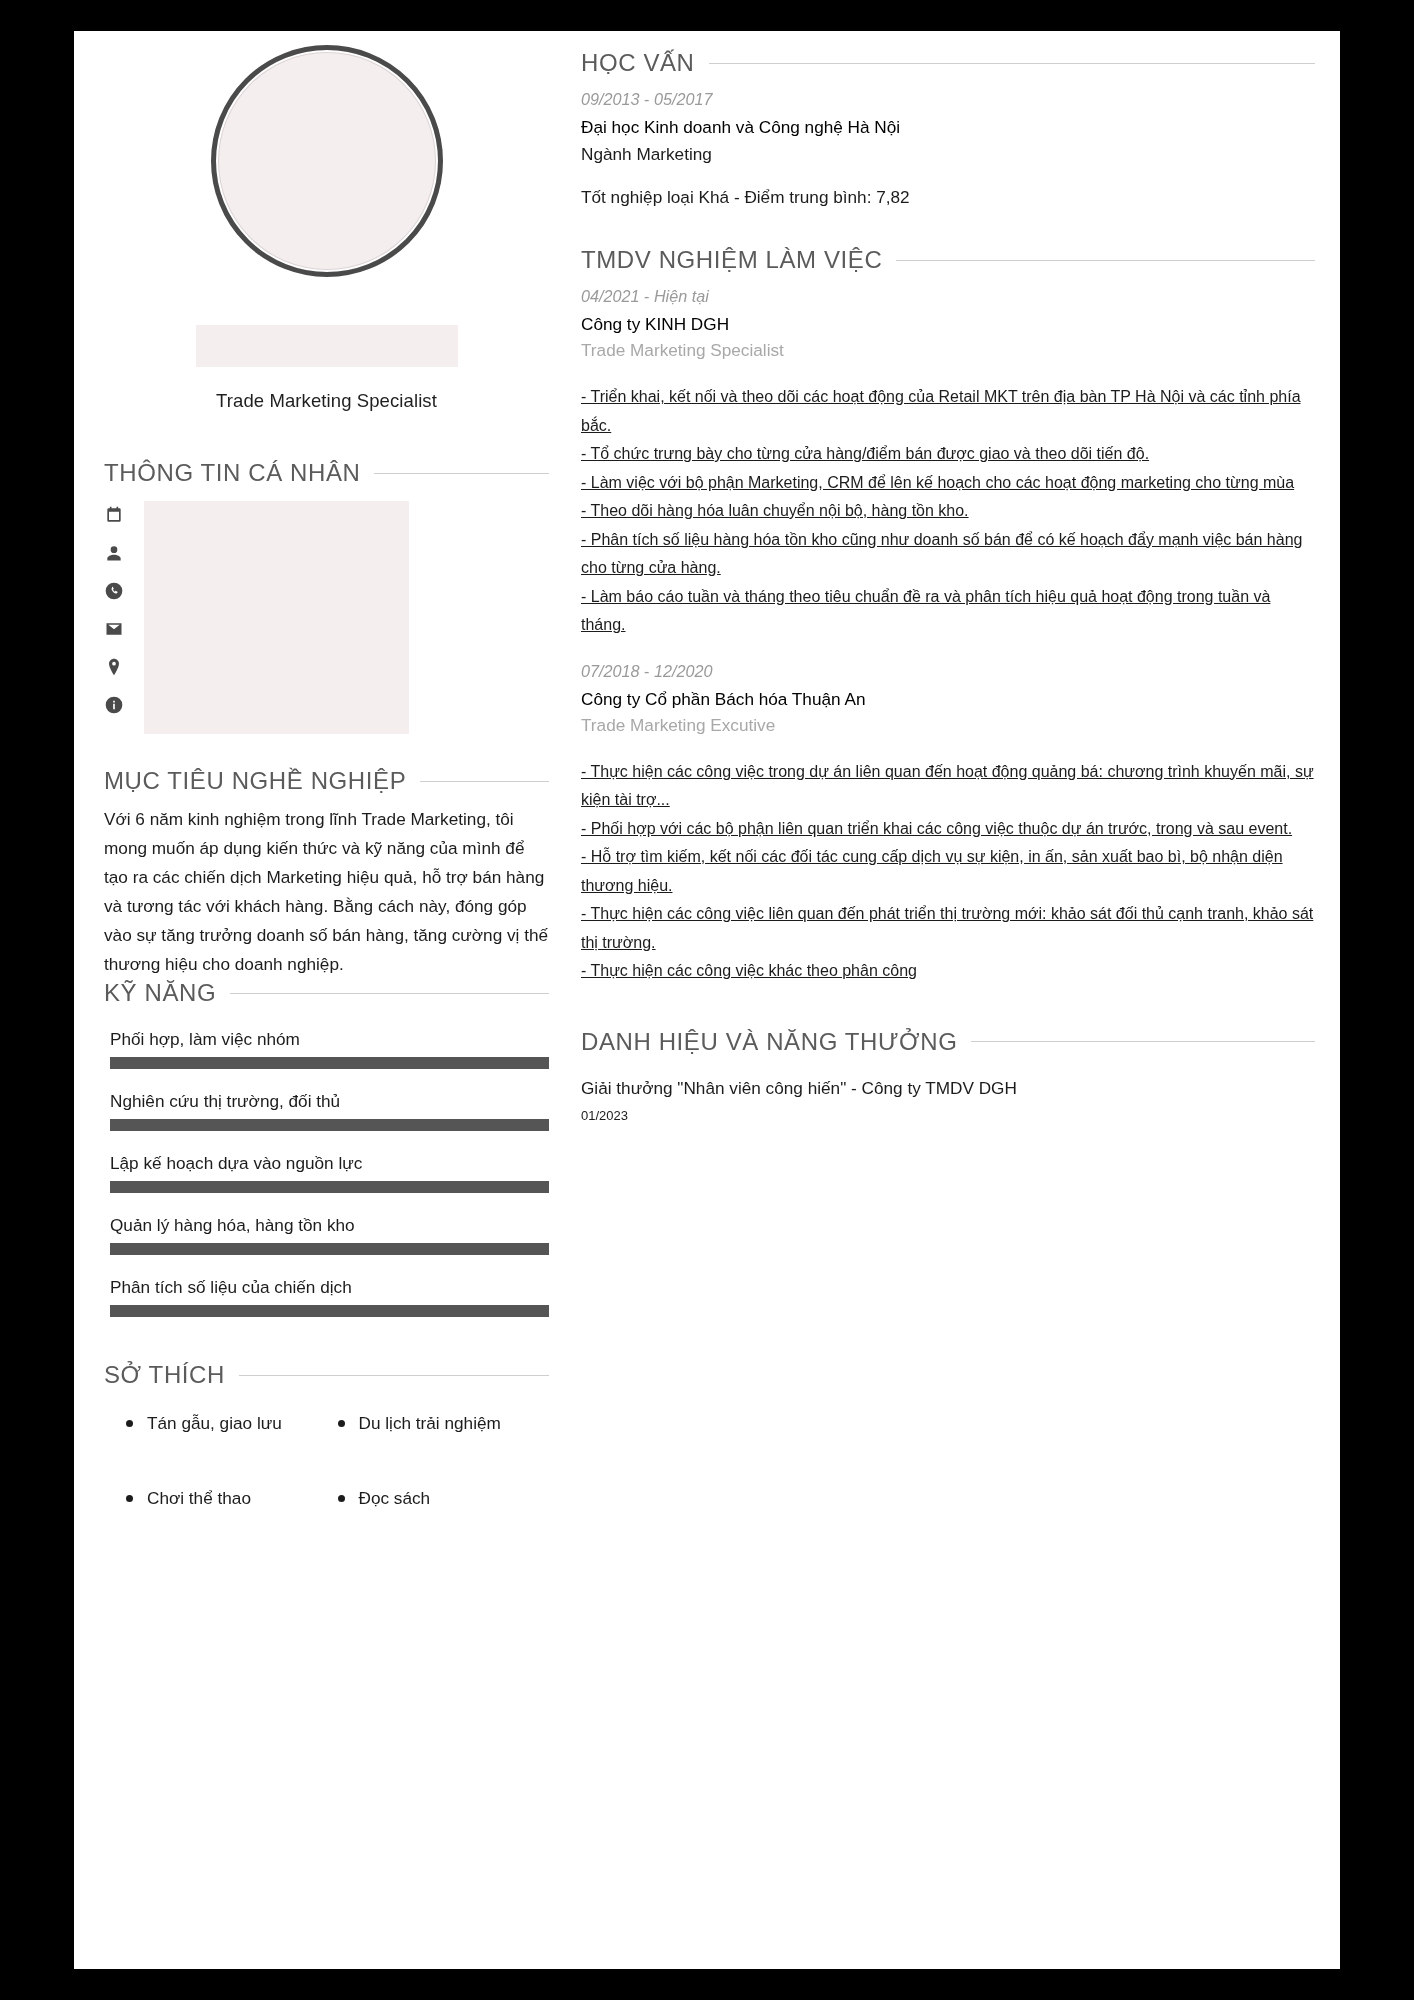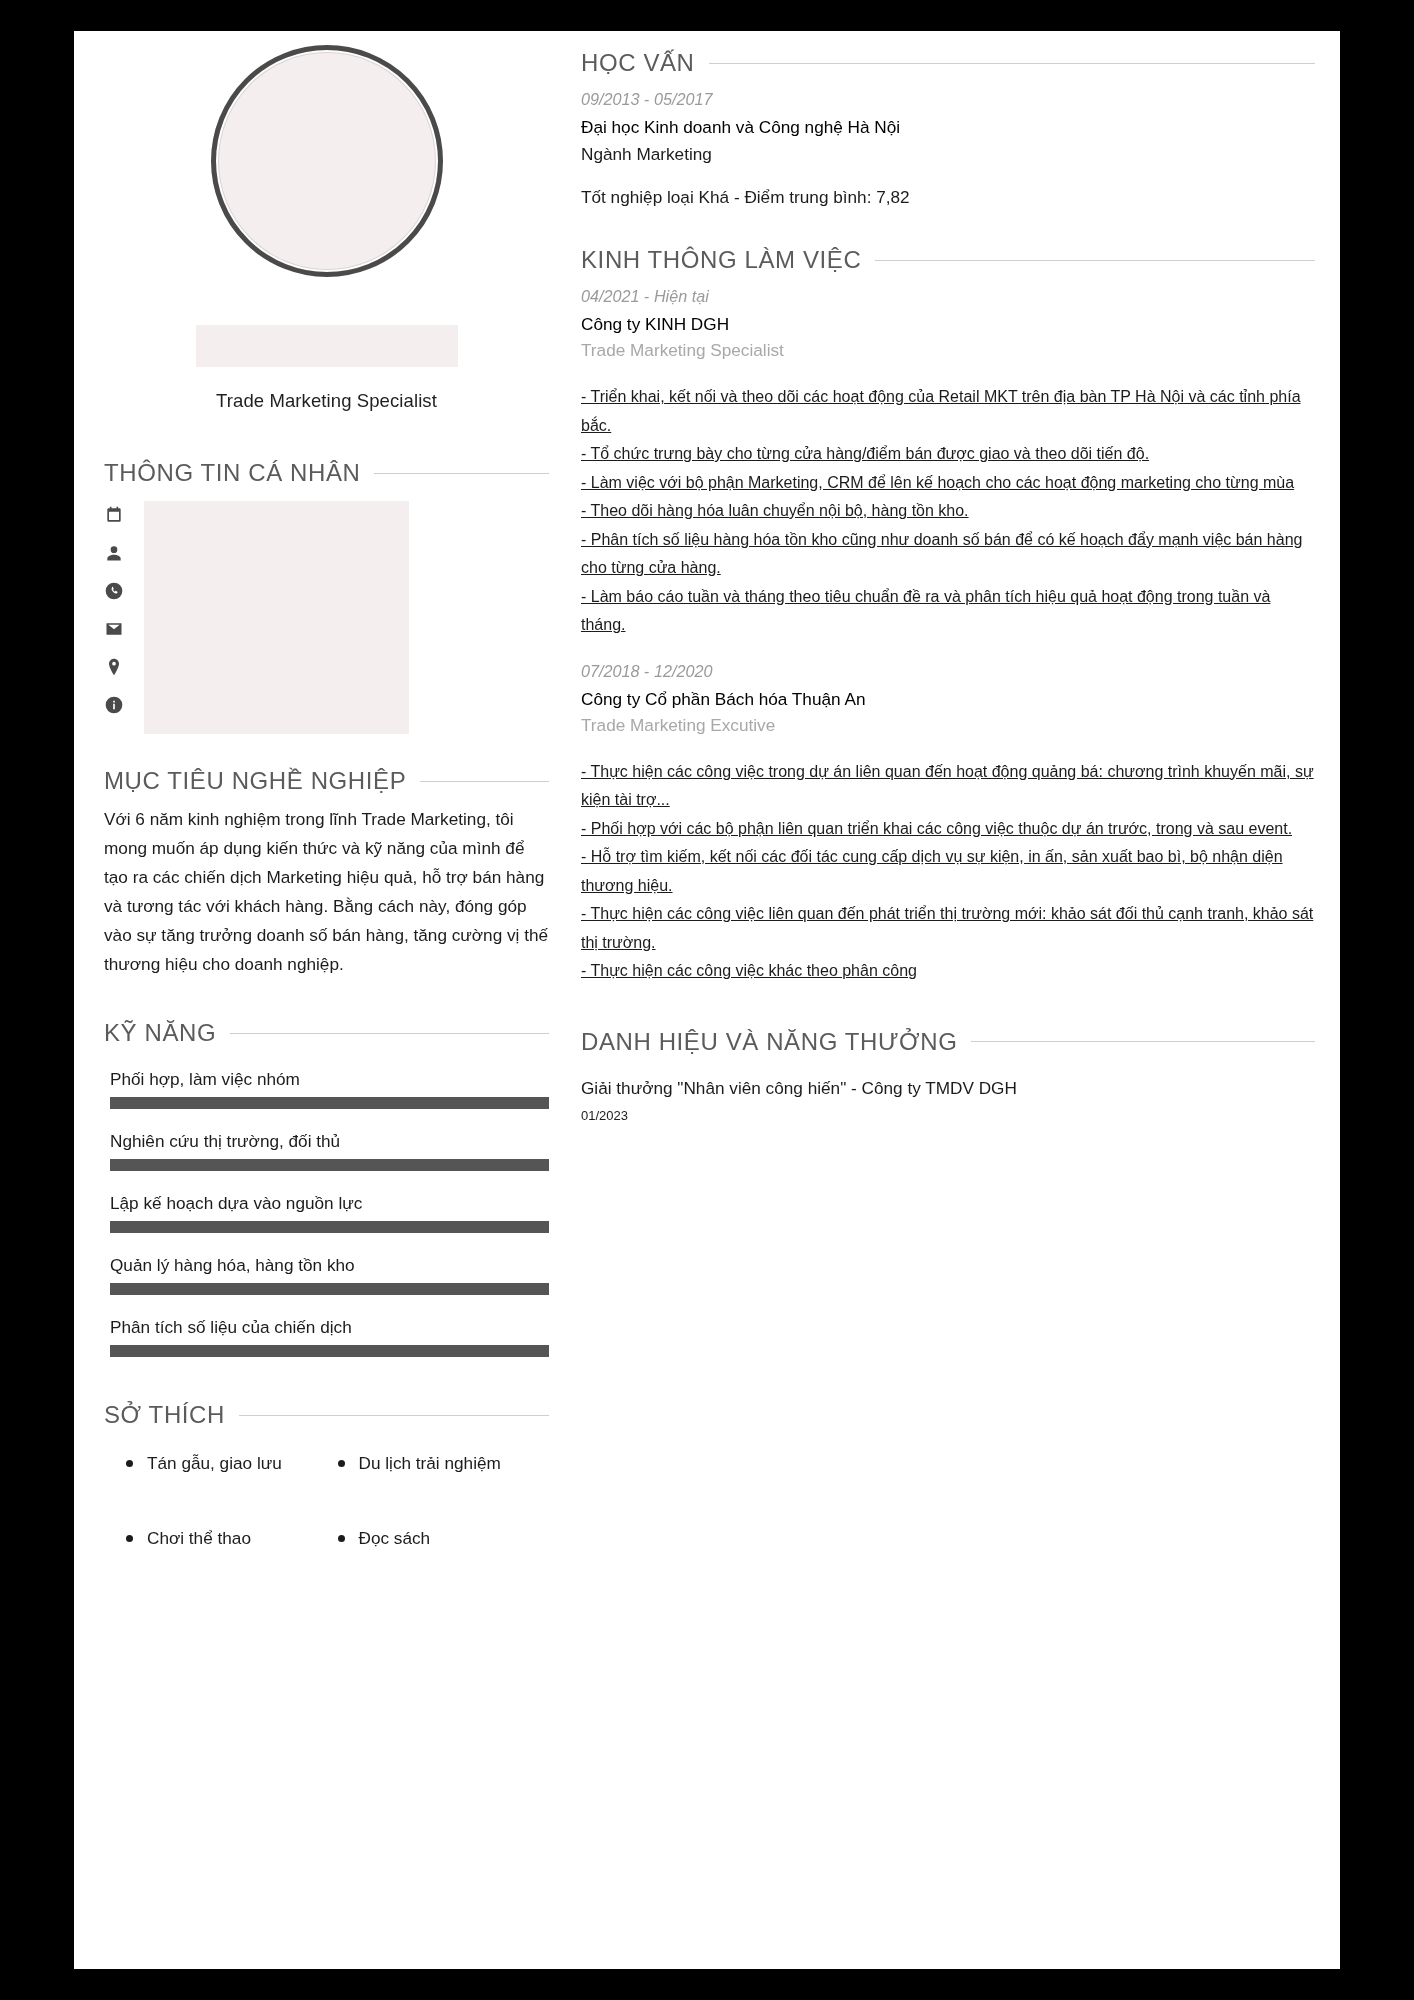--- a/index.html
+++ b/index.html
@@ -106,21 +106,21 @@
   
   .objective { margin-top: 33px; }
   .objective p {
     font-size: 17.2px;
     line-height: 29px;
     color: #1c1c1c;
     margin-top: 4px;
   }
 
   
-  .skills { margin-top: 40px; }
+  .skills { }
   .skill { margin-top: 22px; }
   .skill:first-of-type { margin-top: 22px; }
   .skill .label {
     font-size: 17.2px;
     color: #1c1c1c;
     margin-left: 6px;
     margin-bottom: 7px;
   }
   .bar-track {
     height: 12px;
@@ -343,21 +343,21 @@
           <span class="dash">-</span>
           <span>05/2017</span>
         </div>
         <div class="org">Đại học Kinh doanh và Công nghệ Hà Nội</div>
         <div class="major">Ngành Marketing</div>
         <div class="note">Tốt nghiệp loại Khá - Điểm trung bình: 7,82</div>
       </div>
 
       <div class="exp">
         <div class="sec-head">
-          <div class="title">KINH THÔNG LÀM VIỆC</div>
+          <div class="title">TMDV NGHIỆM LÀM VIỆC</div>
           <div class="rule"></div>
         </div>
 
         <div class="job-block">
           <div class="period">
             <span>04/2021</span>
             <span class="dash">-</span>
             <span>Hiện tại</span>
           </div>
           <div class="org">Công ty KINH DGH</div>

